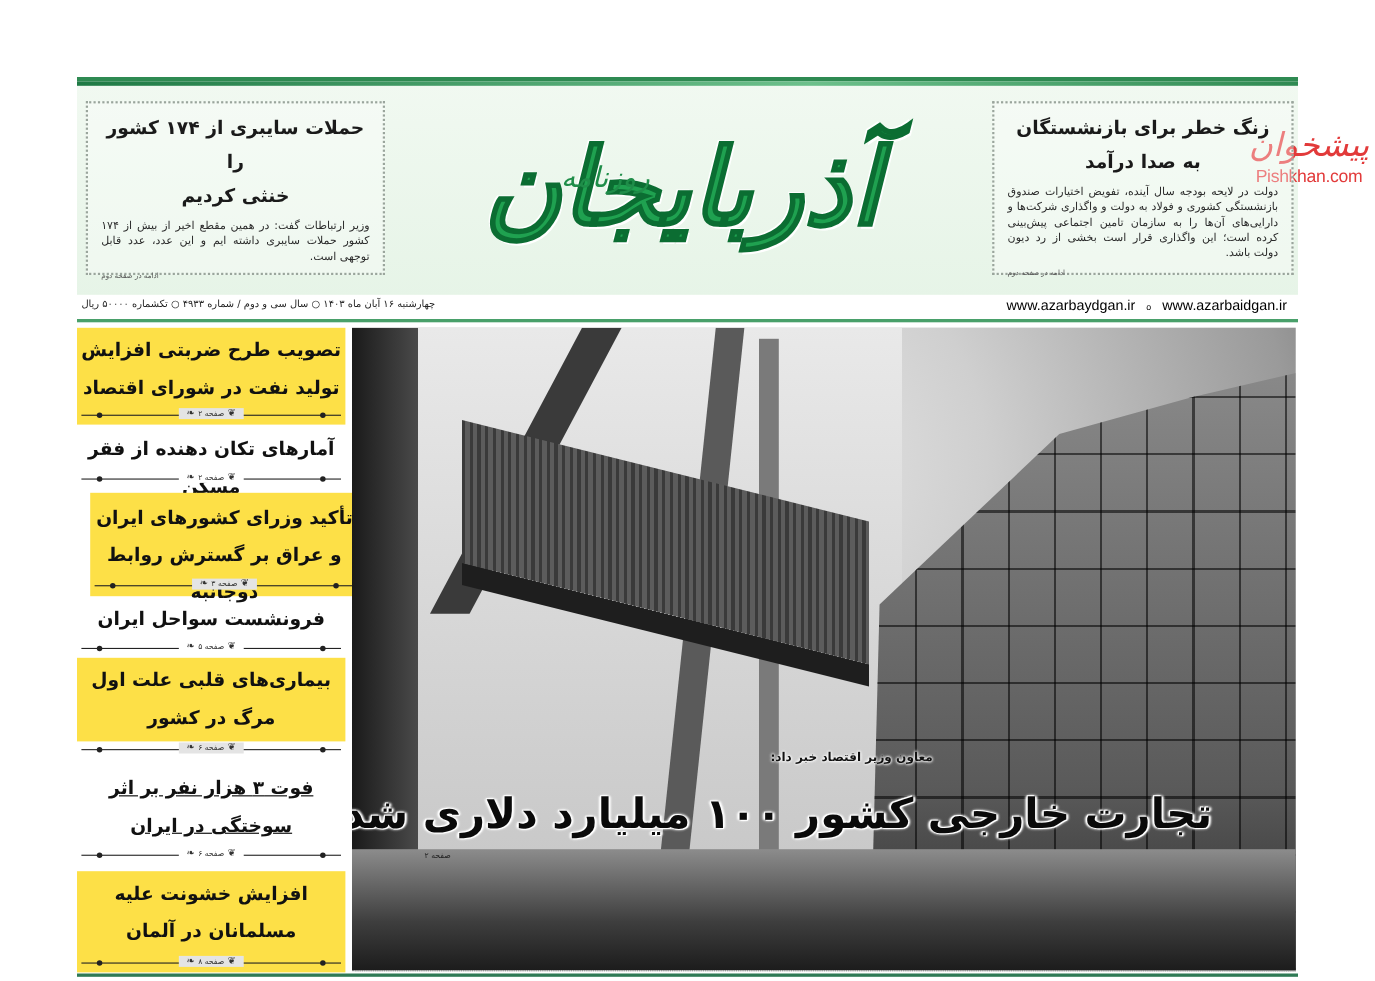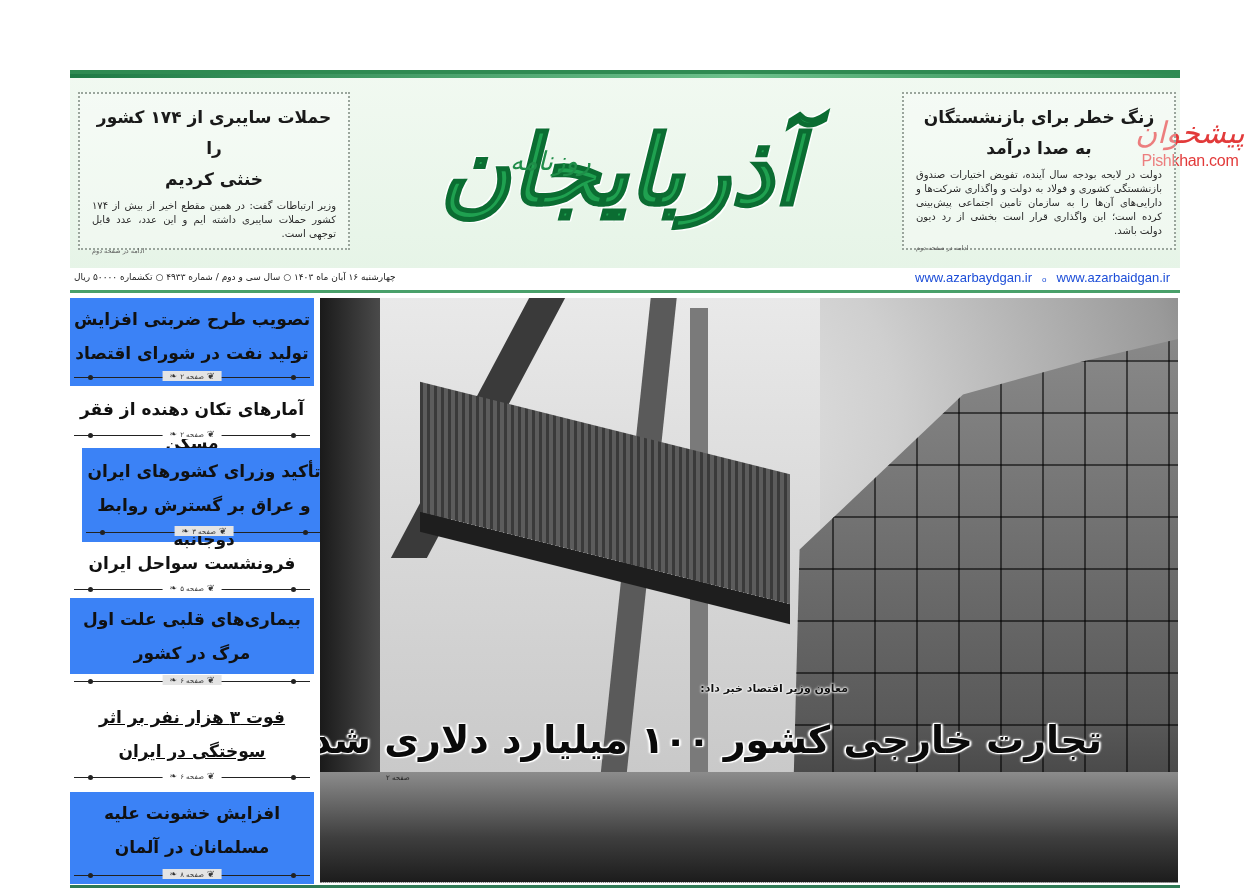--- a/index.html
+++ b/index.html
@@ -54,27 +54,27 @@
   }
   .watermark .fa { font-family: "DejaVu Serif", serif; font-size: 30px; font-style: italic; direction: rtl; display:block; line-height: 34px; }
   .watermark .en { font-family: "Liberation Sans", sans-serif; font-size: 16px; display:block; margin-top: 2px; letter-spacing: -0.3px; }
 
   
   .dateline {
     position: absolute; left: 0; top: 198px; width: 1110px; height: 22px;
     border-bottom: 3px solid #49a06a; background: #fff;
   }
   .date-text { position:absolute; left: 4px; top: 4px; font-size: 9px; color: #222; direction: rtl; }
-  .urls { position:absolute; right: 10px; top: 2px; font-family: "Liberation Sans", sans-serif; font-size: 13px; color:#1d4ed8; }
+  .urls { position:absolute; right: 10px; top: 2px; font-family: "Liberation Sans", sans-serif; font-size: 13px; color:#000000; }
   .urls .sep { font-size: 8px; margin: 0 10px; }
 
   
   .sidebar { position:absolute; left: 0; top: 228px; width: 244px; height: 592px; }
   .story { position: absolute; left: 0; width: 244px; direction: rtl; text-align: center; box-sizing: border-box; }
-  .story.shade { background: #3b82f6; }
+  .story.shade { background: #fde047; }
   .story h3 {
     margin: 0; font-family: "DejaVu Sans", sans-serif; font-weight: bold; font-size: 17px;
     line-height: 34px; color: #111;
   }
   .rule { position: absolute; left: 4px; right: 4px; height: 10px; }
   .rule .line { position:absolute; left:0; right:0; top:5px; height:1px; background:#222; }
   .rule .dotL, .rule .dotR { position:absolute; top:3px; width:5px; height:5px; border-radius:50%; background:#222; }
   .rule .dotL { left: 14px; } .rule .dotR { right: 14px; }
   .rule .lbl { position:absolute; left:50%; transform:translateX(-50%); top:-1px; background:inherit; padding: 0 4px;
     font-size: 7px; color:#333; direction: rtl; white-space: nowrap; }

